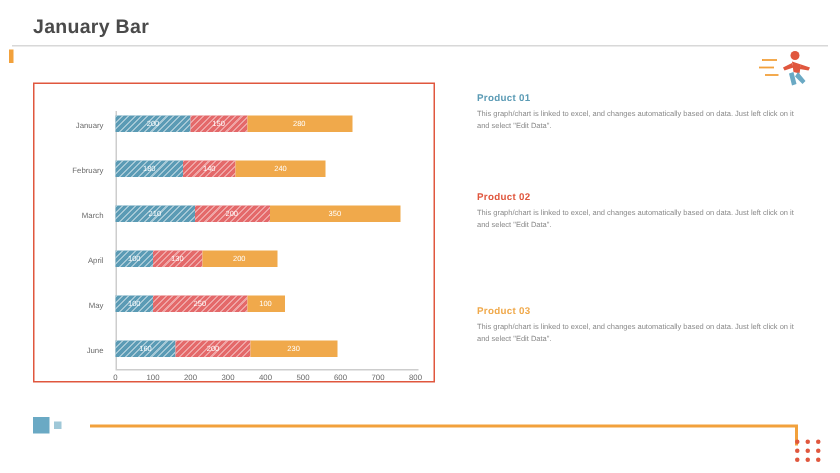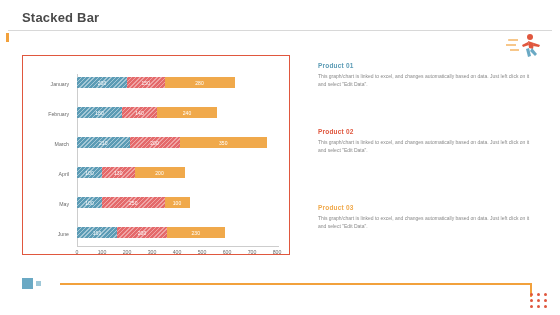--- a/index.html
+++ b/index.html
@@ -86,21 +86,21 @@
   .blue-sq2{
     position:absolute;left:36px;top:281px;width:5px;height:5px;background:#9fc8d8;
   }
   .corner-dots{position:absolute;right:8px;bottom:6px;width:22px;height:16px;}
   .dot{position:absolute;width:3px;height:3px;border-radius:50%;background:#e0573e;}
 </style>
 </head>
 <body>
 
 <div class="left-tick"></div>
-<div class="slide-title">Stacked Bar</div>
+<div class="slide-title">January Bar</div>
 <div class="title-rule"></div>
 
 <svg class="runner" viewBox="0 0 40 30">
   <g fill="#e0573e">
     <circle cx="26" cy="5" r="3"></circle>
     <path d="M24 9 L30 11 L29 17 L25 16 Z"></path>
     <path d="M30 11 L36 13 L35 15 L29 14 Z"></path>
     <path d="M24 10 L18 13 L19 15 L25 13 Z"></path>
   </g>
   <g fill="#6aa9c4">

